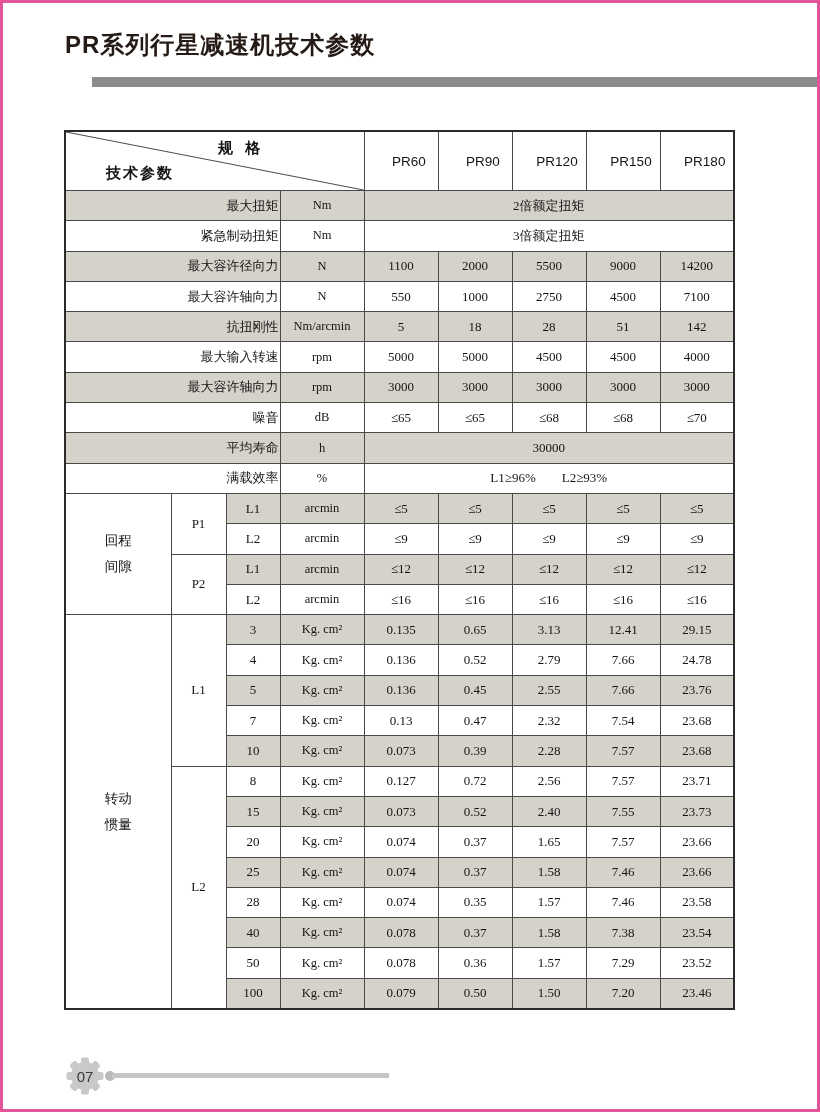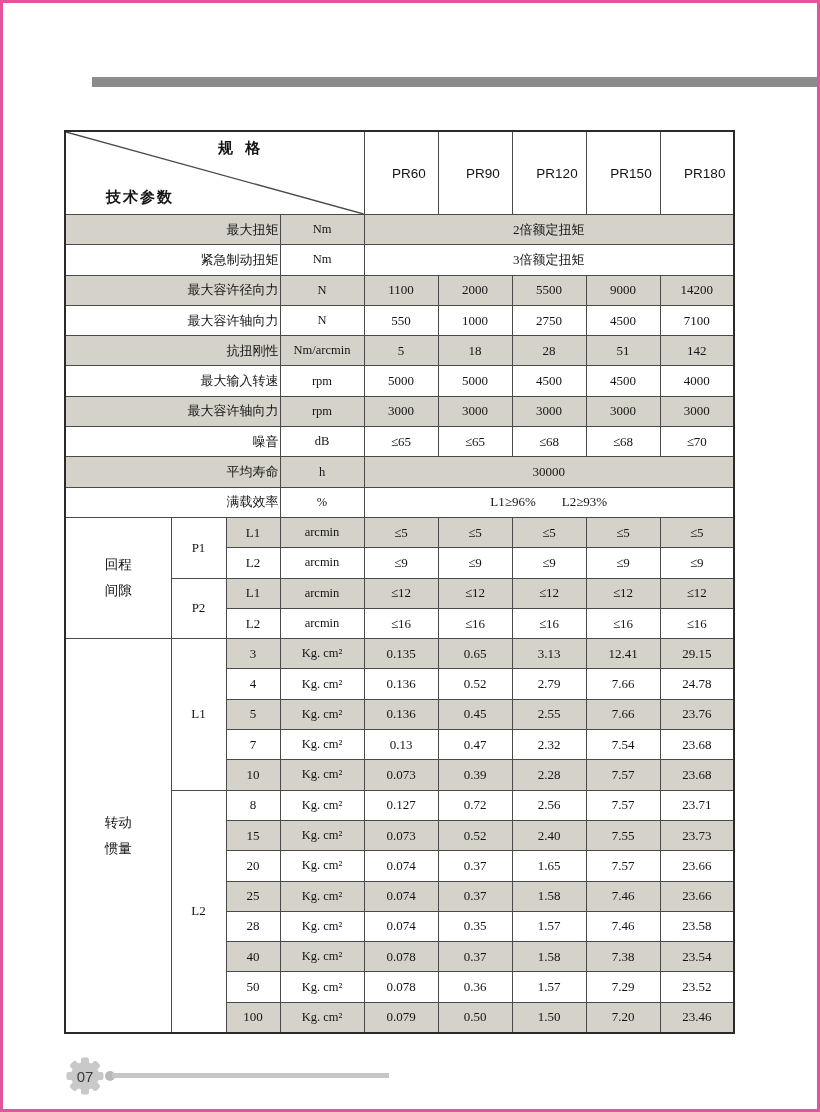--- a/index.html
+++ b/index.html
@@ -17,40 +17,41 @@
   table.spec-table {
     position:absolute; left:61px; top:127px; border-collapse:collapse; table-layout:fixed;
     border:2px solid #2a2a2a;
   }
   .spec-table td {
     border:1px solid #4a4a4a; text-align:center; vertical-align:middle;
     height:29.3px; padding:0 1px; font-size:13px; color:#141414; overflow:hidden;
   }
   .spec-table tr.hdr td { height:58px; }
   td.shaded { background:#d5d2ca; }
-  td.diag { position:relative; padding:12px; }
+  td.diag { position:relative; padding:0; }
   .diag-svg { position:absolute; left:0; top:0; width:100%; height:100%; }
   .lbl-top  { position:absolute; top:7px;  left:152px; font-weight:bold; font-size:15px; letter-spacing:4px; }
   .lbl-bottom{ position:absolute; bottom:7px; left:40px; font-weight:bold; font-size:15px; letter-spacing:2px; }
   td.col-head { font-size:13.5px;padding-left:17px; }
   td.name { font-size:13px;text-align:right; }
   td.unit, td.val, td.span-val, td.lvl, td.ratio, td.group {
     font-family:"Liberation Serif","DejaVu Serif",serif; font-size:13px;
   }
   td.sec { font-size:13.5px; line-height:1.9; }
   td.unit { font-size:12.5px; }
 
   .page-num-badge { position:absolute; left:61px; top:1052px; width:42px; height:42px; }
   .footer-dot { position:absolute; left:102px; top:1068px; width:10px; height:10px; border-radius:50%; background:#b9b9b9; }
   .footer-line { position:absolute; left:109px; top:1070px; width:277px; height:5px; background:#c6c6c6; }
 </style>
 </head>
 <body>
 
 <div class="page">
+  <div class="title">PR系列行星减速机技术参数</div>
   <div class="title-bar"></div>
 
   <table class="spec-table">
     <colgroup>
       <col style="width:106px">
         <col style="width:55px">
         <col style="width:54px">
         <col style="width:84px">
       <col style="width:74px">
         <col style="width:74px">

